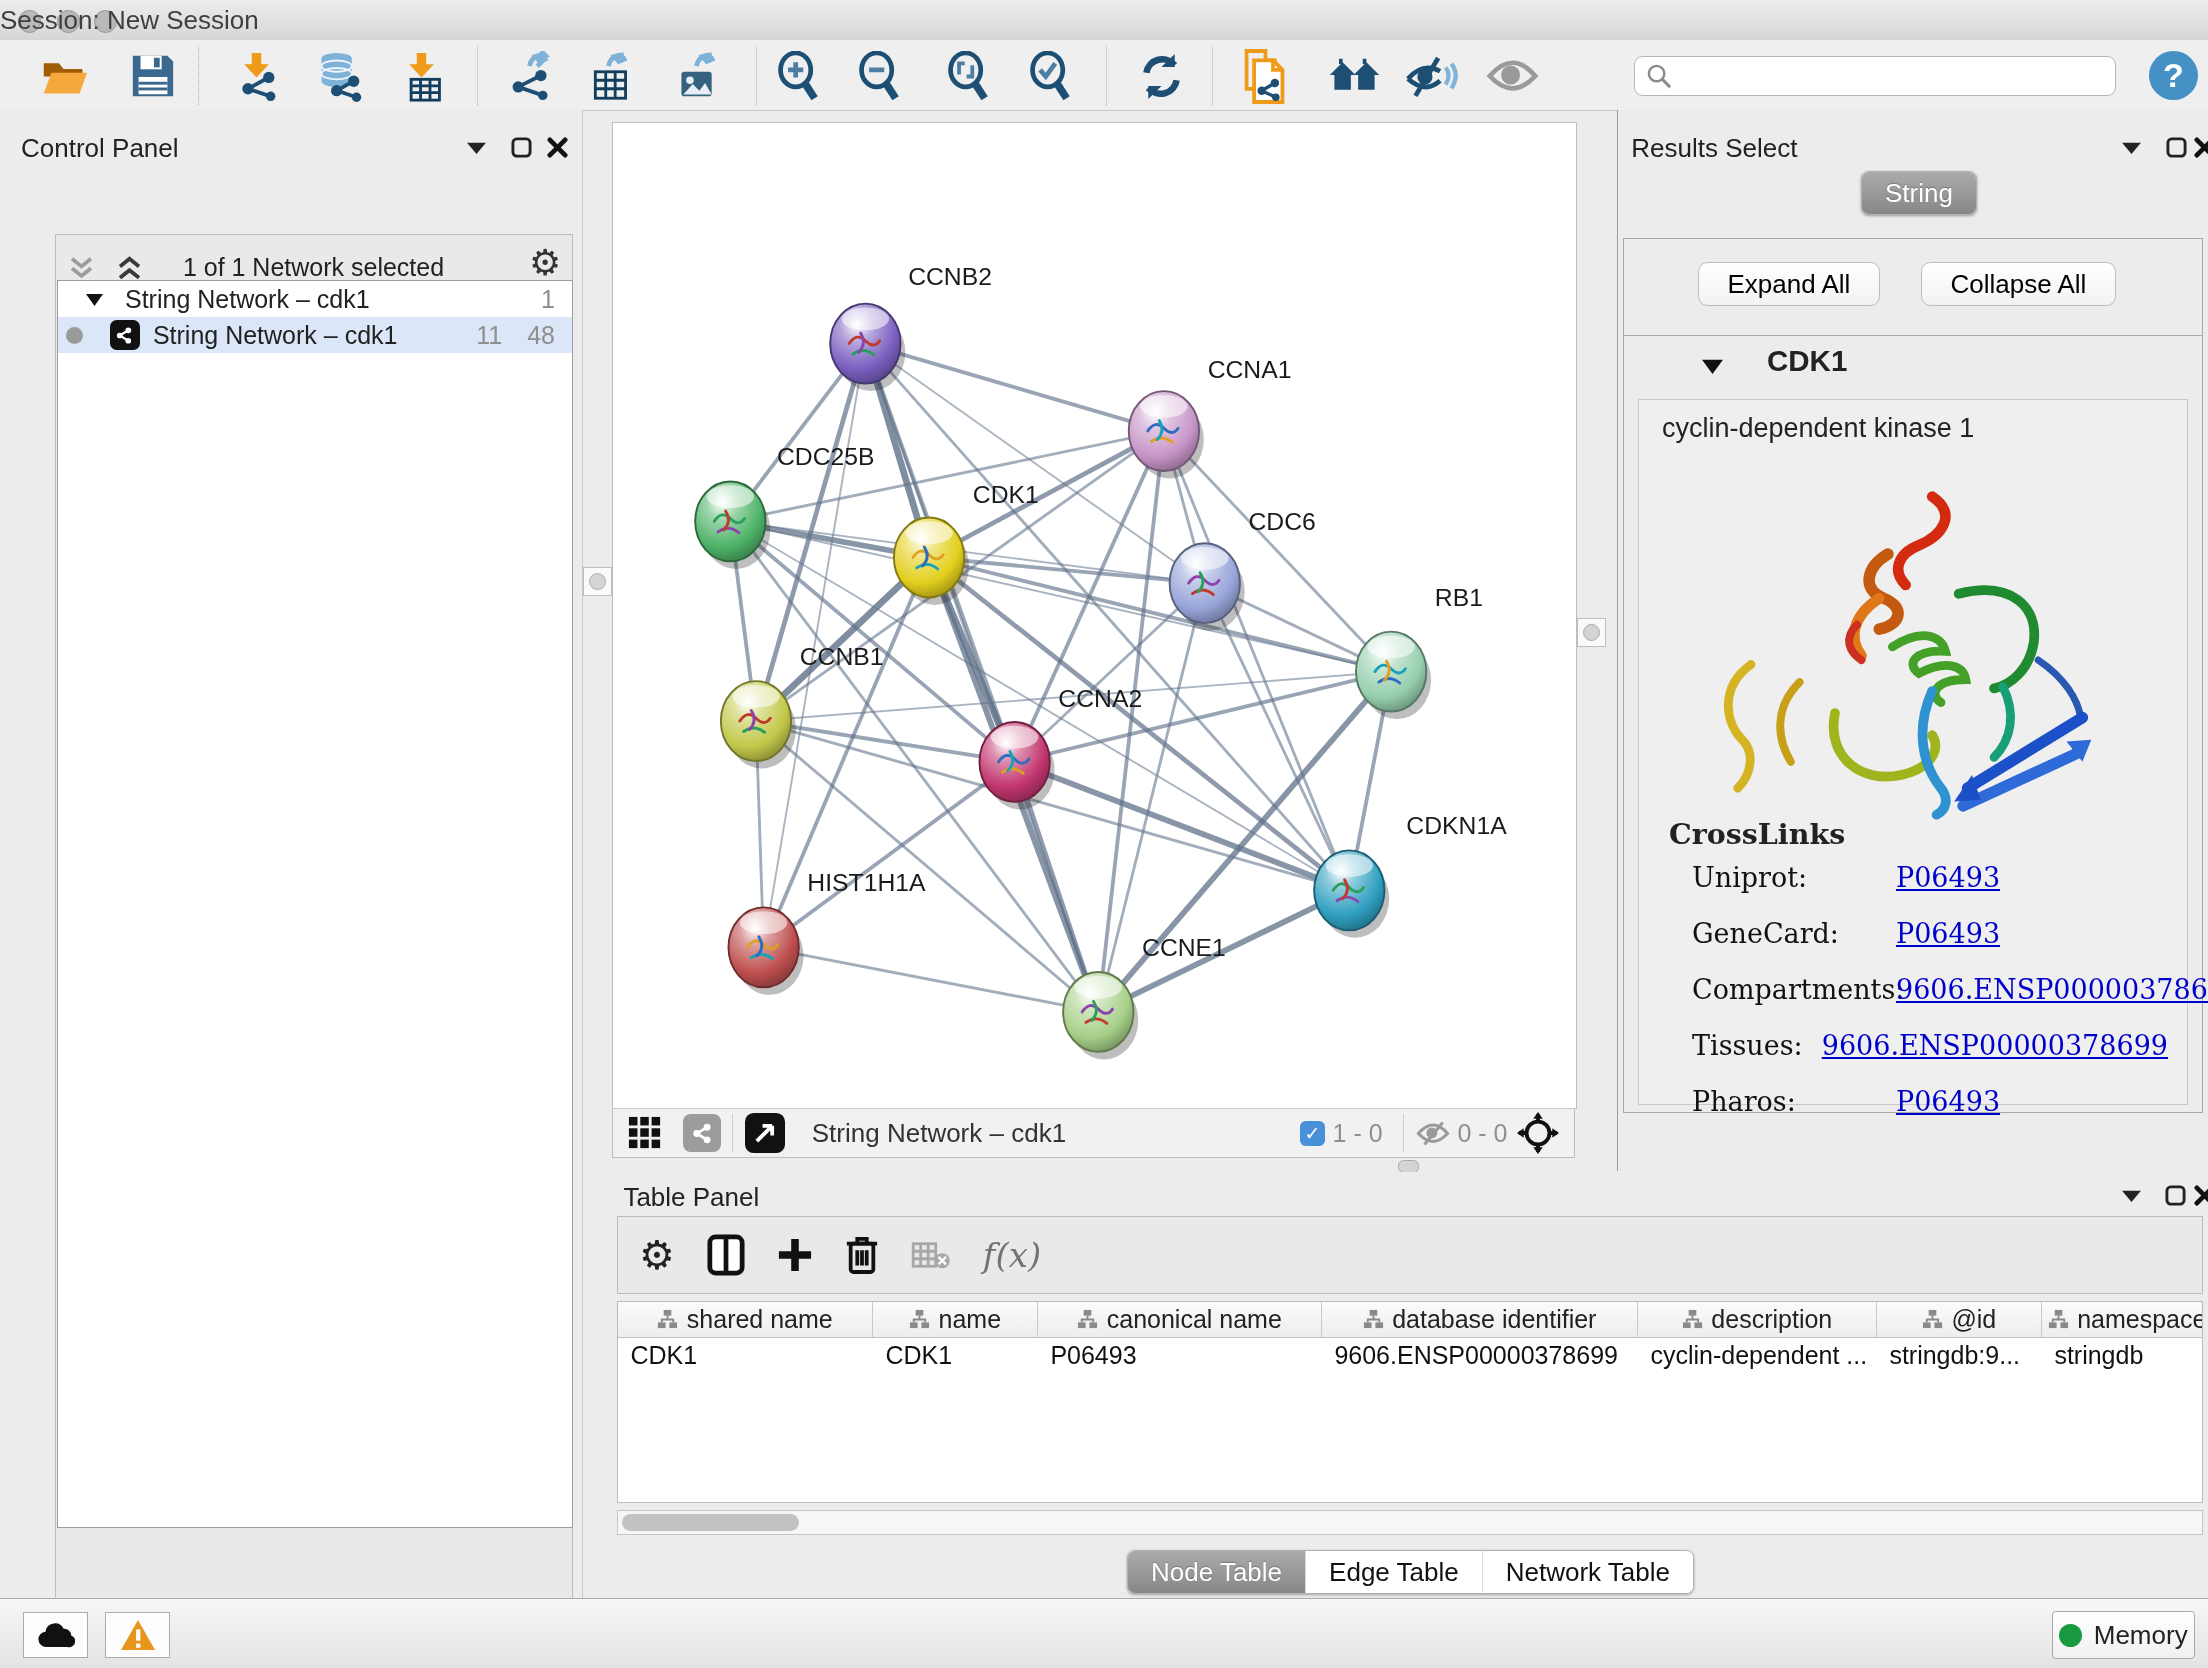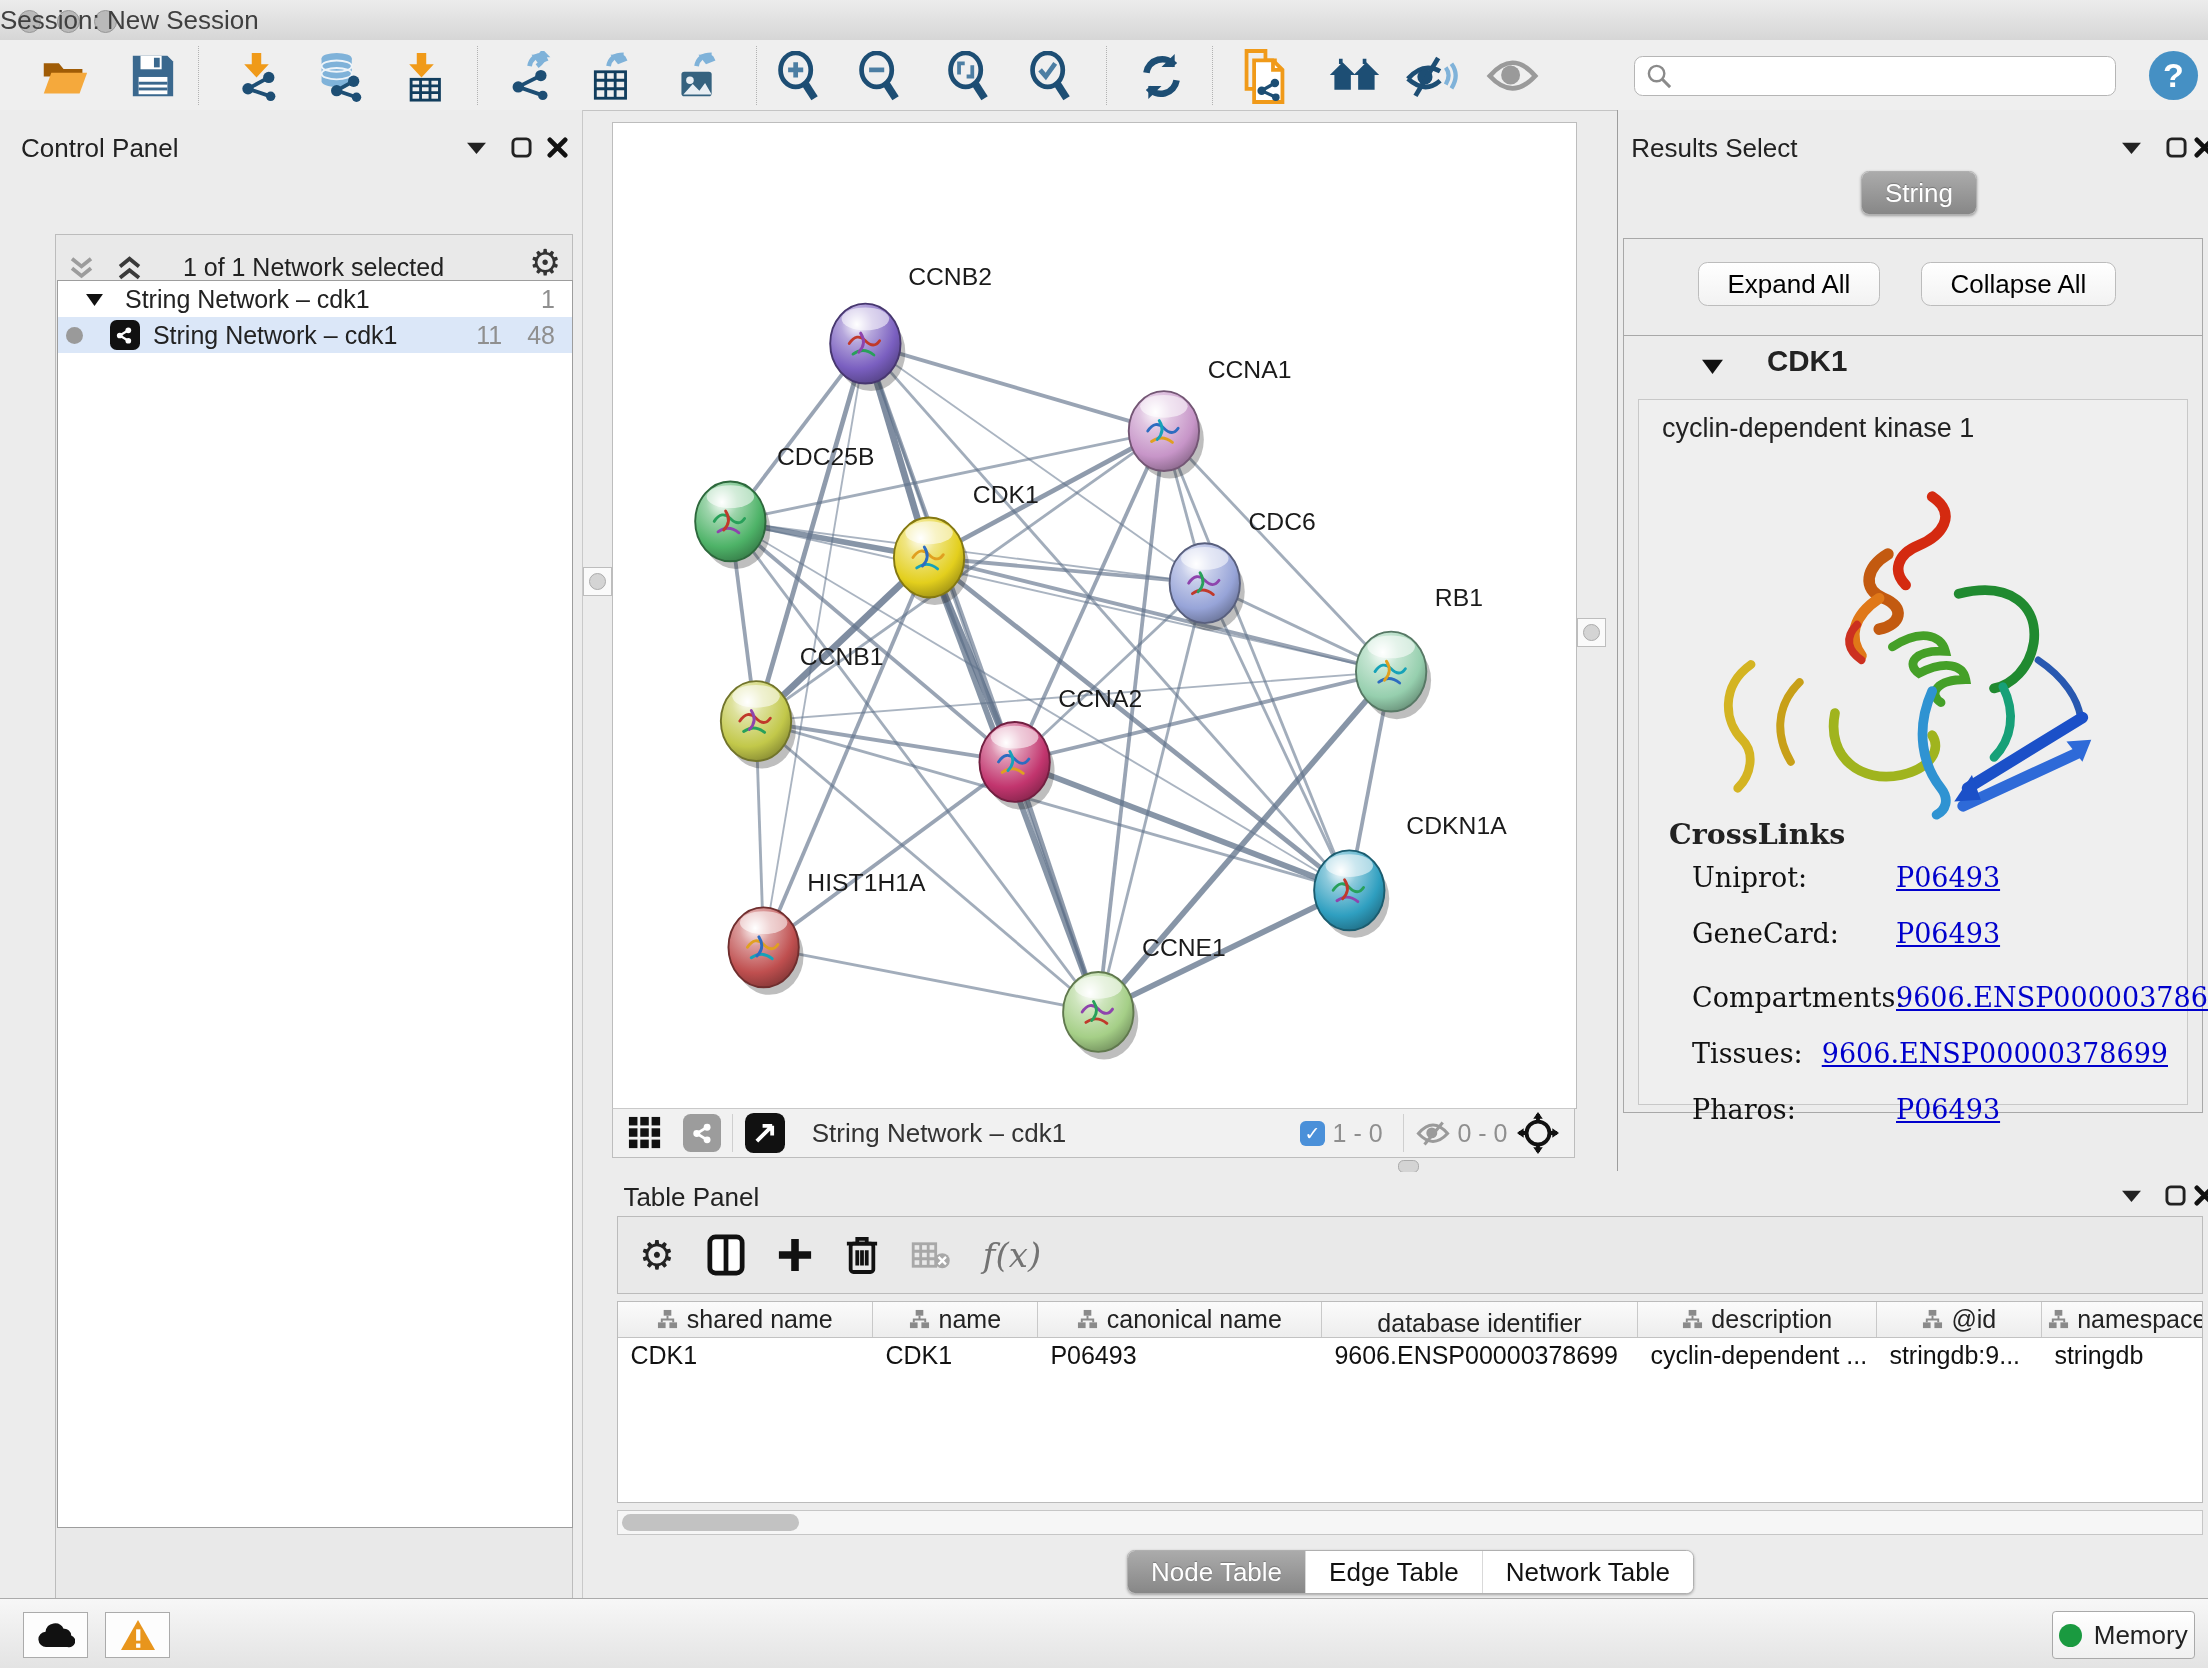--- a/index.html
+++ b/index.html
@@ -648,21 +648,21 @@
     <path d="M345,370 L325,400 L355,398z" fill="#1b50c8"></path>
     <path d="M470,355 L480,330 L452,332z" fill="#2e6ad8"></path>
   </svg>
 
   <div class="abs serif" style="left:30px;top:417px;font-size:28.5px;font-weight:bold">CrossLinks</div>
   <div id="crosslinks-rows" class="abs" style="left:53px;top:462px;width:476px">
       <div style="display: flex; margin-bottom: 25px;">
         <span class="serif xl-label" style="width: 204px;">Uniprot:</span>
         <a class="serif xl-link">P06493</a>
       </div>
-      <div style="display: flex; margin-bottom: 33px;">
+      <div style="display: flex; margin-bottom: 25px;">
         <span class="serif xl-label" style="width: 204px;">GeneCard:</span>
         <a class="serif xl-link">P06493</a>
       </div>
       <div style="display: flex; margin-bottom: 25px;">
         <span class="serif xl-label" style="width: 204px;">Compartments:</span>
         <a class="serif xl-link">9606.ENSP00000378699</a>
       </div>
       <div style="display: flex; margin-bottom: 25px;">
         <span class="serif xl-label" style="width: 204px;">Tissues:</span>
         <a class="serif xl-link">9606.ENSP00000378699</a>
@@ -745,21 +745,21 @@
         <svg width="21" height="21" viewBox="0 0 22 22">
           <g fill="#8a8a8a">
             <rect x="7" y="1" width="8" height="6"></rect>
             <rect x="1" y="14" width="8" height="6"></rect>
             <rect x="13" y="14" width="8" height="6"></rect>
           </g>
           <path d="M11 7 v4 M5 14 v-3 h12 v3" stroke="#8a8a8a" stroke-width="2" fill="none"></path>
         </svg>
         <span>canonical name</span>
       </div>
-      <div class="th" style="width: 316px; flex-direction: column;">
+      <div class="th" style="width: 316px;">
         <svg width="21" height="21" viewBox="0 0 22 22">
           <g fill="#8a8a8a">
             <rect x="7" y="1" width="8" height="6"></rect>
             <rect x="1" y="14" width="8" height="6"></rect>
             <rect x="13" y="14" width="8" height="6"></rect>
           </g>
           <path d="M11 7 v4 M5 14 v-3 h12 v3" stroke="#8a8a8a" stroke-width="2" fill="none"></path>
         </svg>
         <span>database identifier</span>
       </div>

